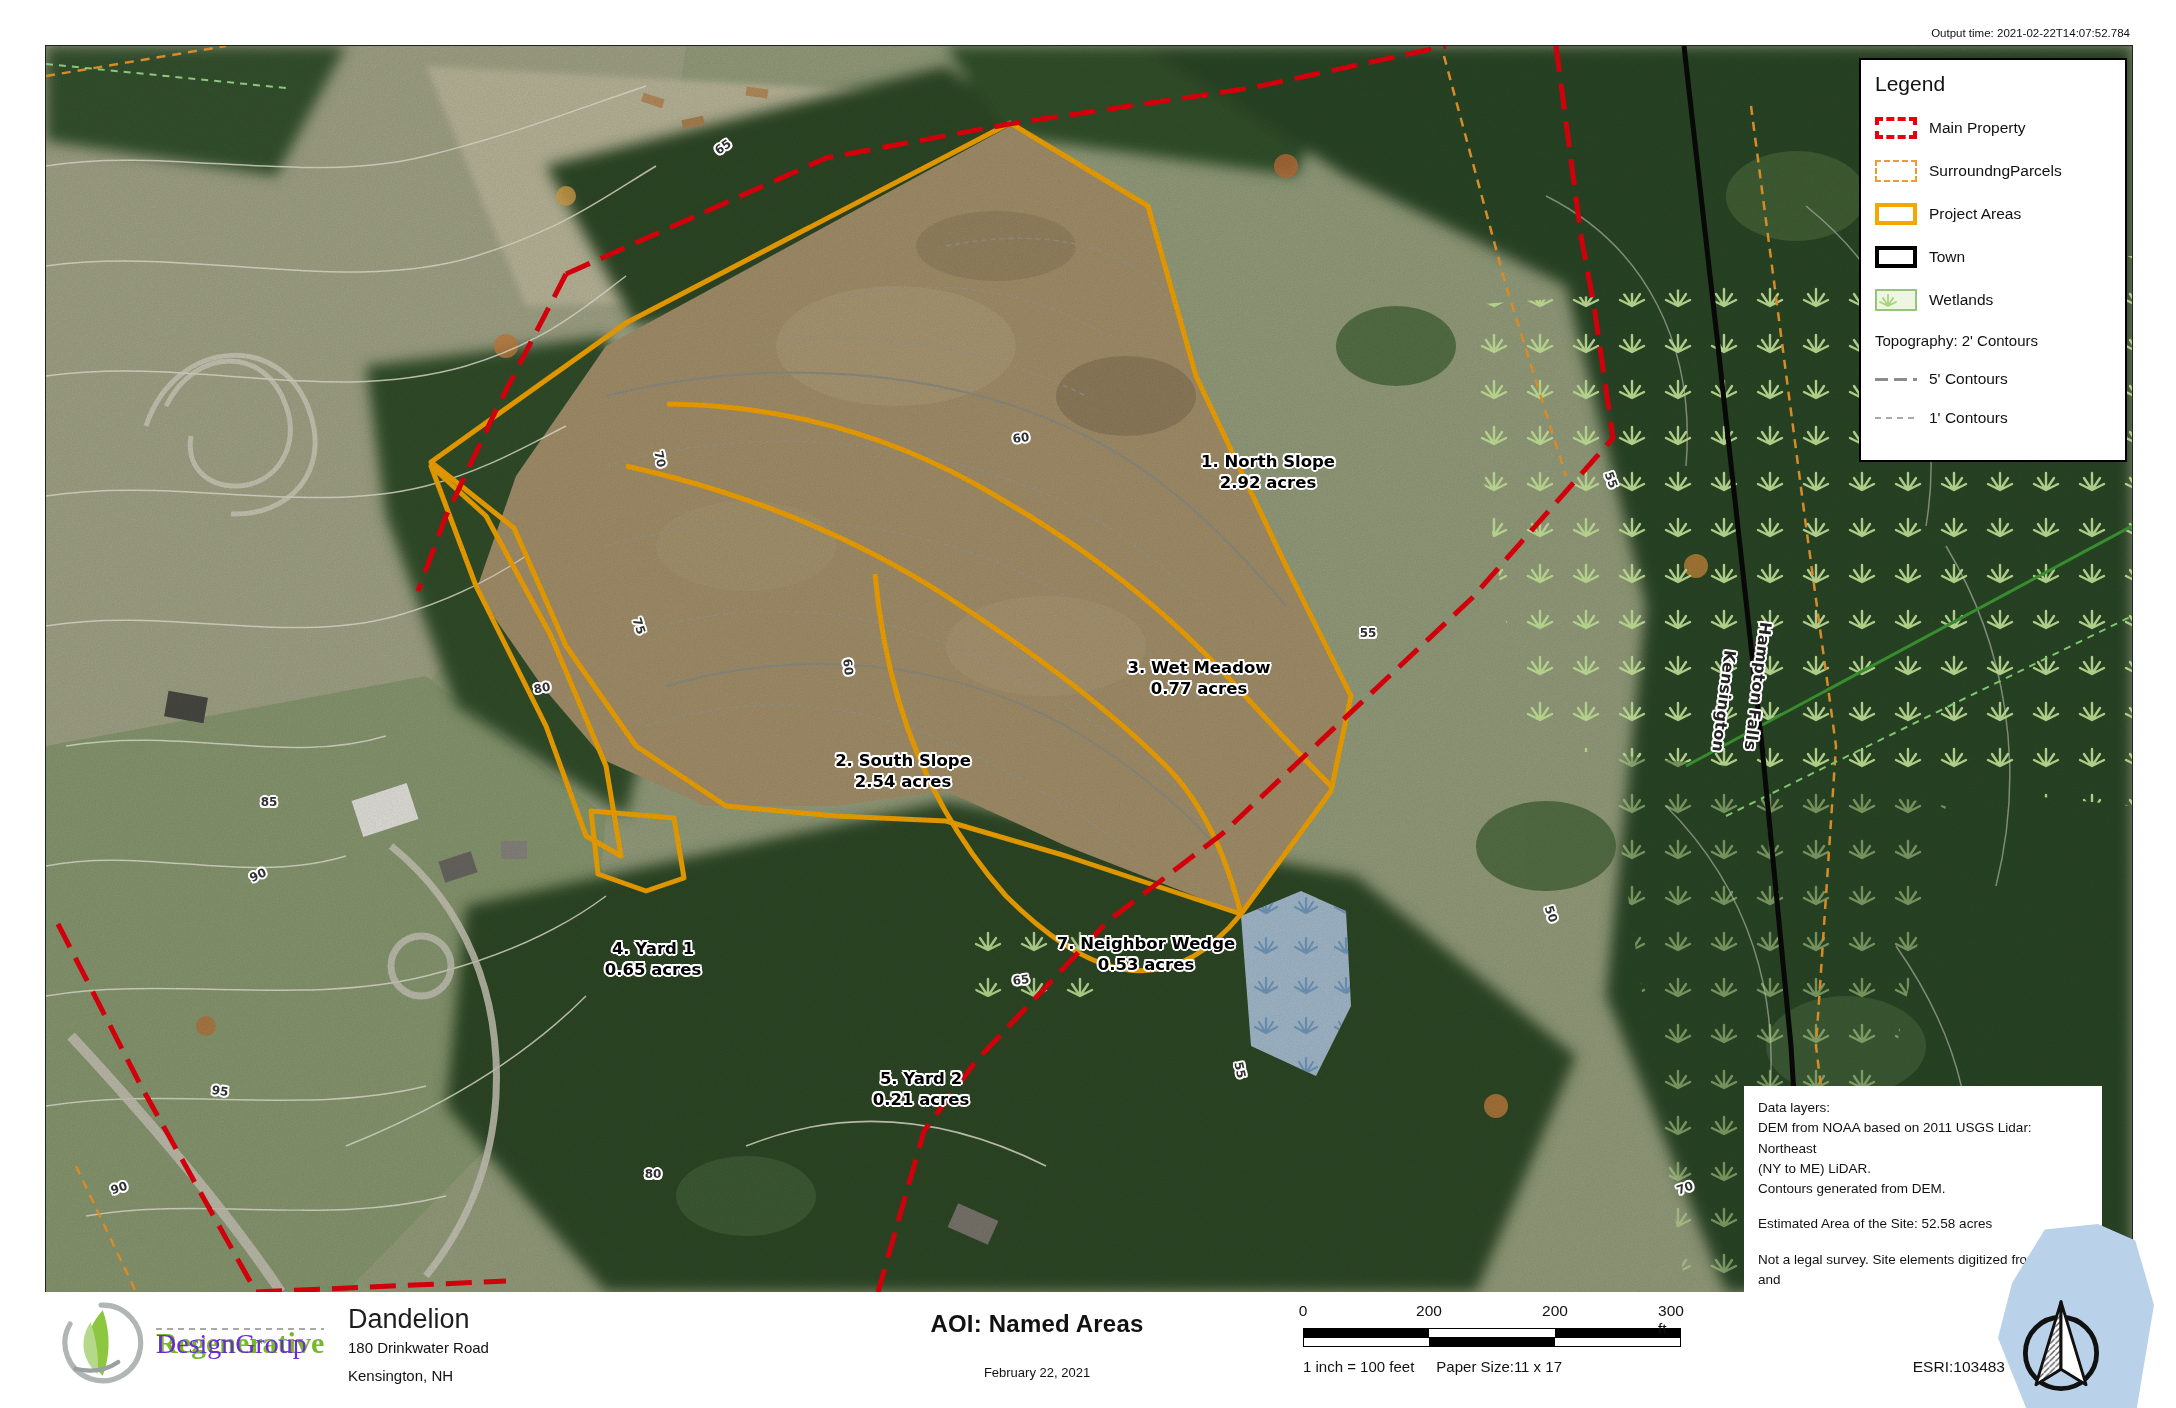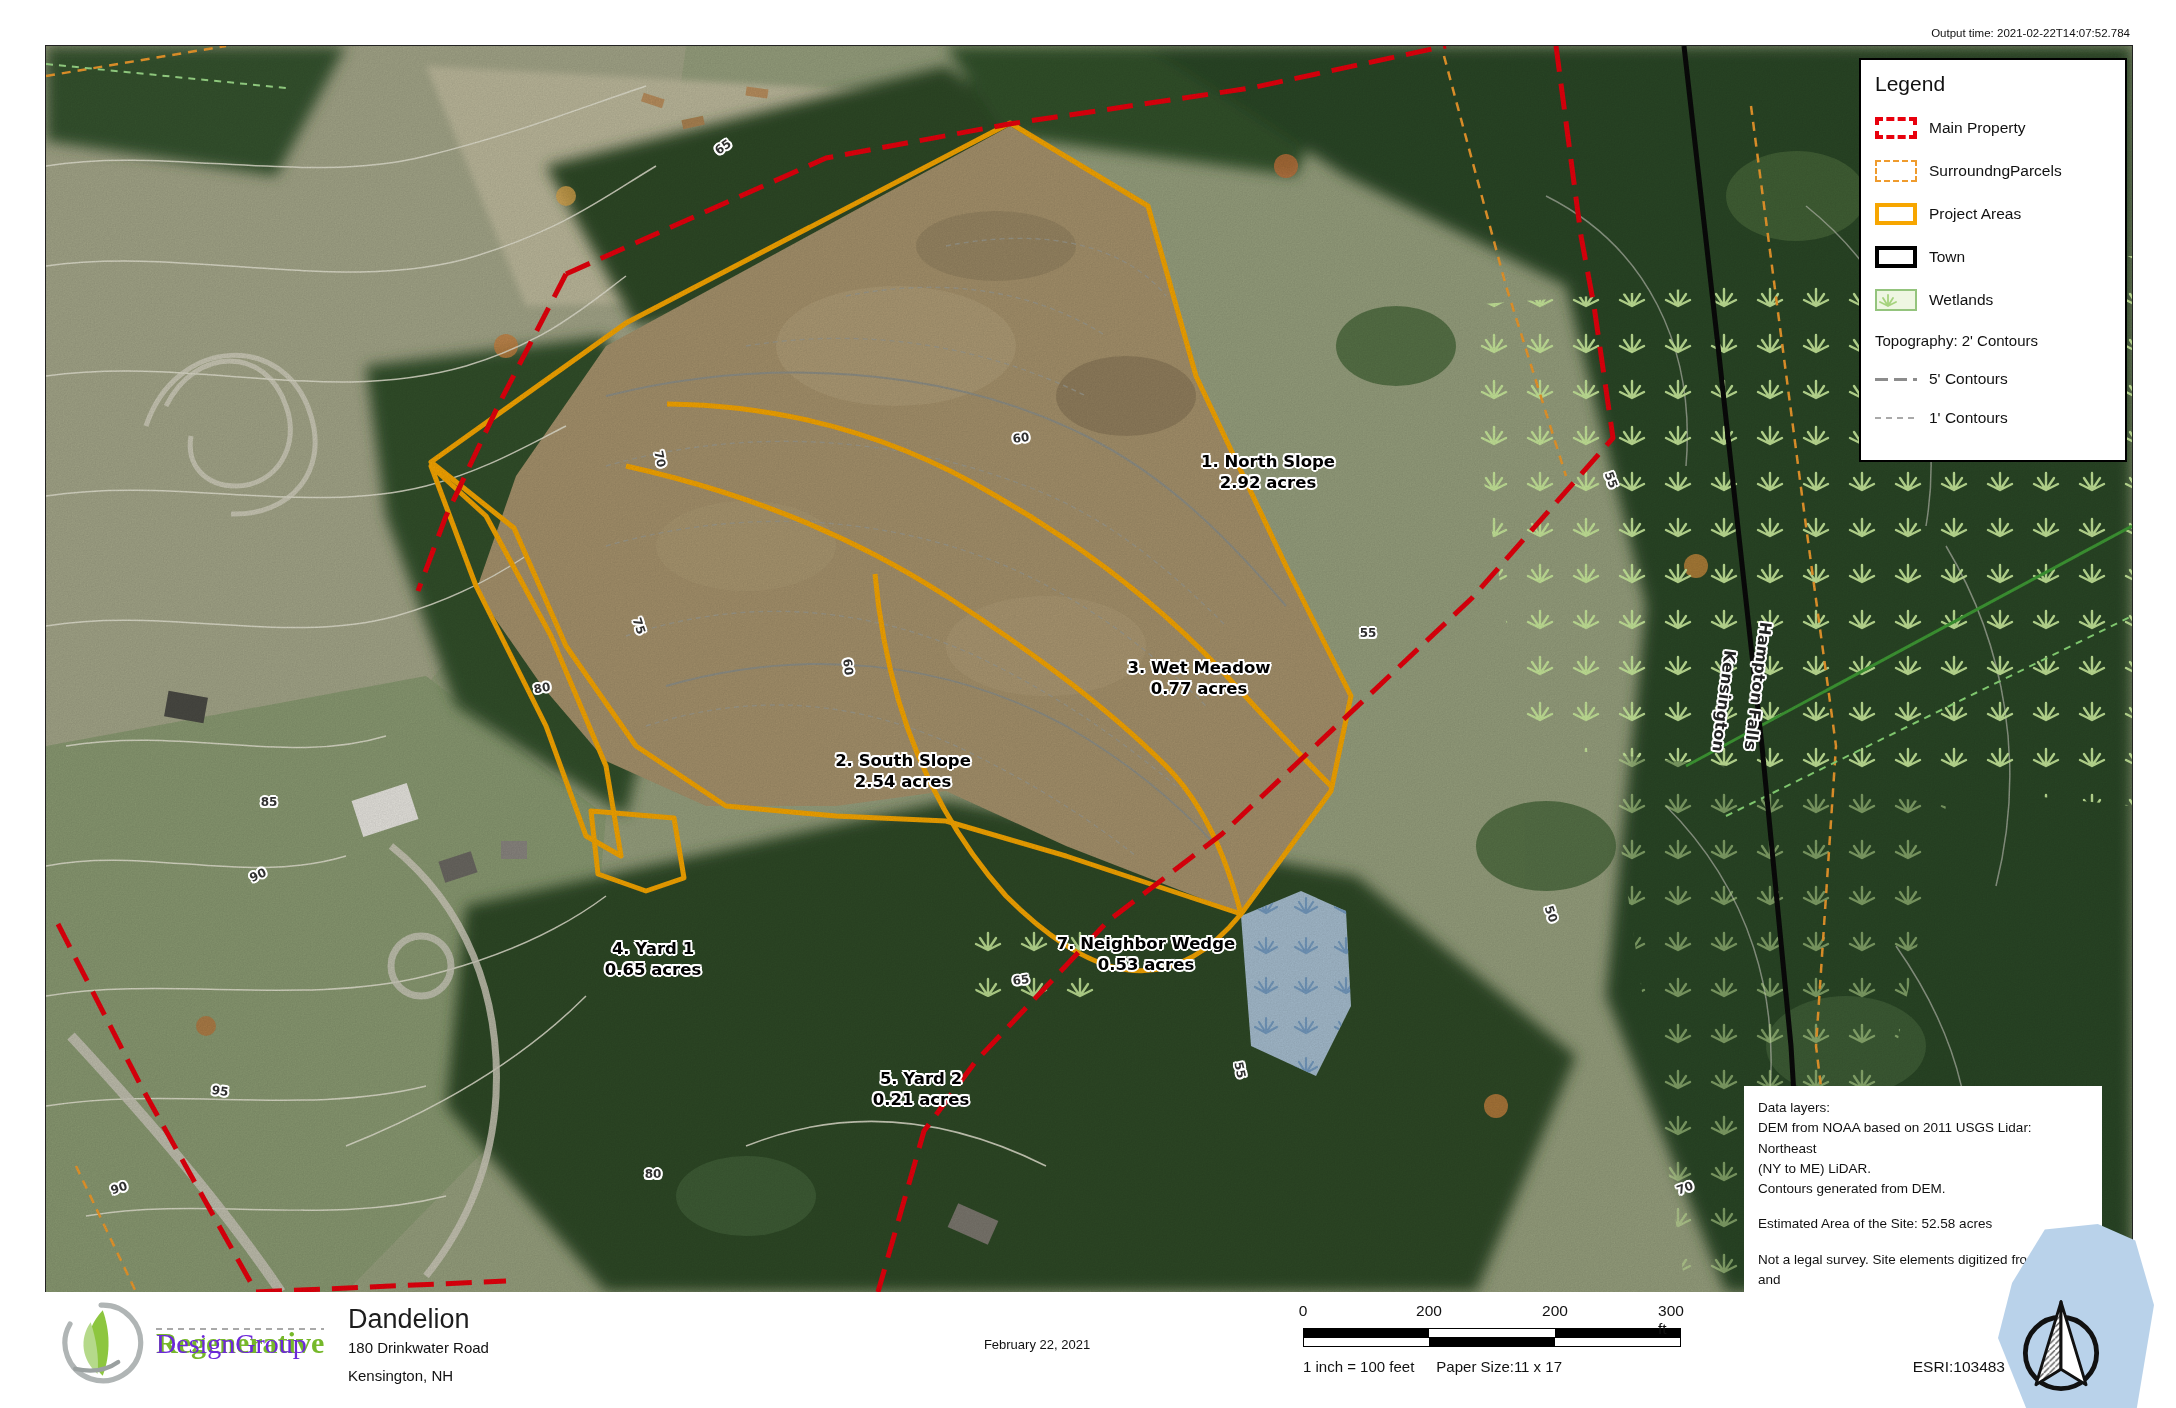--- a/index.html
+++ b/index.html
@@ -356,20 +356,21 @@
       </div>
     </div>
 
     <div class="projblock">
       <div class="pname">Dandelion</div>
       <div class="addr">180 Drinkwater Road</div>
       <div class="addr2">Kensington, NH</div>
     </div>
 
     <div class="maptitle">
+      <div class="t">AOI: Named Areas</div>
       <div class="d">February 22, 2021</div>
     </div>
 
     <div class="scalebar">
       <div class="ticks">
         <span style="left:0;">0</span>
         <span style="left:126px;">200</span>
         <span style="left:252px;">200</span>
         <span style="left:368px;">300 ft</span>
       </div>

